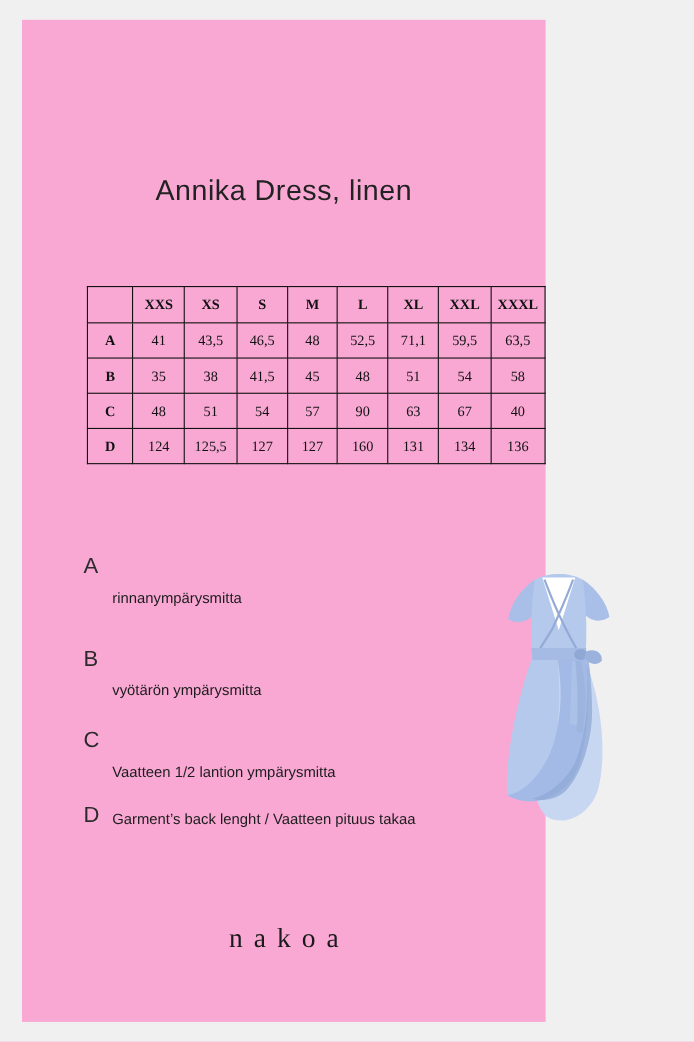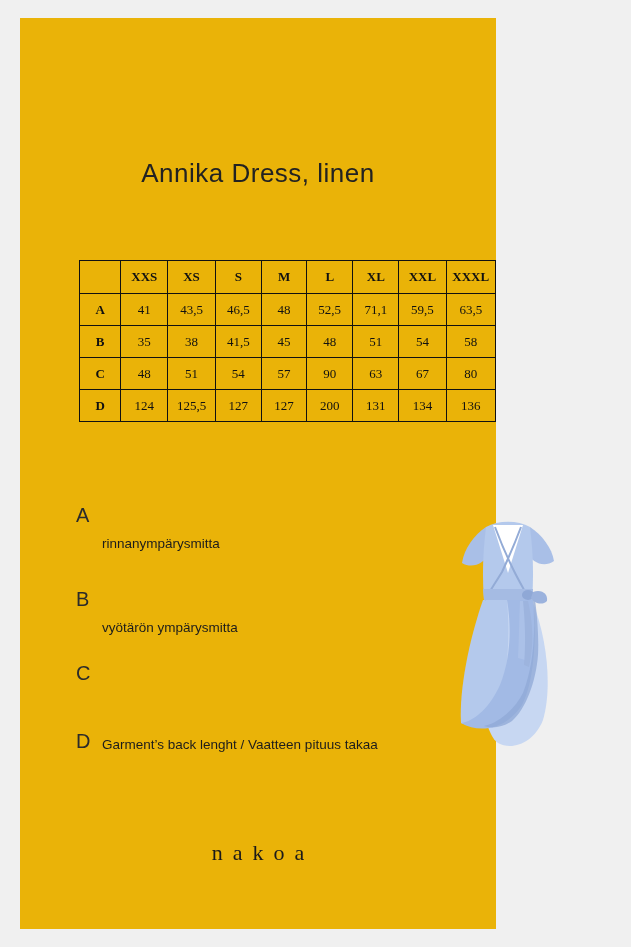--- a/index.html
+++ b/index.html
@@ -8,21 +8,21 @@
     background: #f0f0f0;
     font-family: "Liberation Sans", sans-serif;
     color: #1f1f1f;
     position: relative;
     overflow: hidden;
   }
   .sheet {
     position: absolute;
     left: 20px; top: 18px;
     width: 476px; height: 911px;
-    background: #eab308;
+    background: #f9a8d4;
   }
   .page-title {
     position: absolute;
     top: 140px; left: 0;
     width: 100%;
     text-align: center;
     font-size: 26px;
     font-weight: 400;
     letter-spacing: 0.5px;
     color: #222222;
@@ -71,21 +71,21 @@
     left: 418px; top: 497px;
     width: 140px; height: 250px;
   }
 
   .brand-logo {
     position: absolute;
     top: 822px; left: 0;
     width: 100%;
     text-align: center;
     font-family: "Liberation Serif", serif;
-    font-size: 22px;
+    font-size: 25px;
     font-weight: 400;
     letter-spacing: 10px;
     text-indent: 10px; 
     color: #1a1a1a;
   }
 </style>
 </head>
 <body>
 
 <div class="sheet">
@@ -131,49 +131,49 @@
       </tr>
       <tr>
         <th>C</th>
         <td>48</td>
         <td>51</td>
         <td>54</td>
         <td>57</td>
         <td>90</td>
         <td>63</td>
         <td>67</td>
-        <td>80</td>
+        <td>40</td>
       </tr>
       <tr>
         <th>D</th>
         <td>124</td>
         <td>125,5</td>
         <td>127</td>
         <td>127</td>
-        <td>200</td>
+        <td>160</td>
         <td>131</td>
         <td>134</td>
         <td>136</td>
       </tr>
     </tbody>
   </table>
 
   <div class="legend-row" style="top:486px;">
     <span class="legend-key">A</span>
     <div class="legend-text"><br><span>rinnanympärysmitta</span></div>
   </div>
 
   <div class="legend-row" style="top:570px;">
     <span class="legend-key">B</span>
     <div class="legend-text"><br><span>vyötärön ympärysmitta</span></div>
   </div>
 
   <div class="legend-row" style="top:644px;">
     <span class="legend-key">C</span>
-    <div class="legend-text"><br></div>
+    <div class="legend-text"><br><span>Vaatteen 1/2 lantion ympärysmitta</span></div>
   </div>
 
   <div class="legend-row" style="top:712px;">
     <span class="legend-key">D</span>
     <div class="legend-text"><span>Garment’s back lenght / Vaatteen pituus takaa</span></div>
   </div>
 
   <svg class="dress-photo" viewBox="0 0 140 250" xmlns="http://www.w3.org/2000/svg" aria-hidden="true">
 
     <path d="M46,85 L94,85 C110,125 114,175 105,205 C96,228 74,236 60,228 C44,218 37,155 46,85 Z" fill="#c7d7f2"></path>

